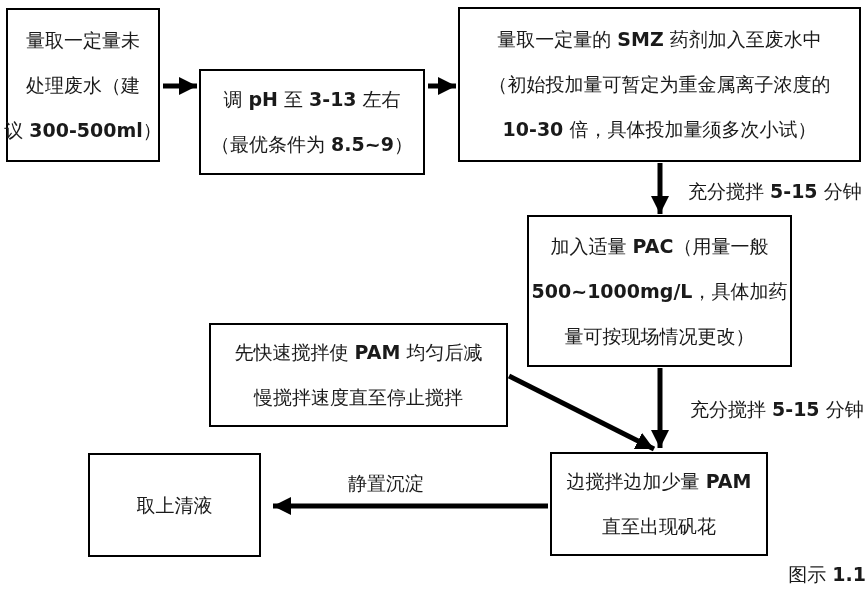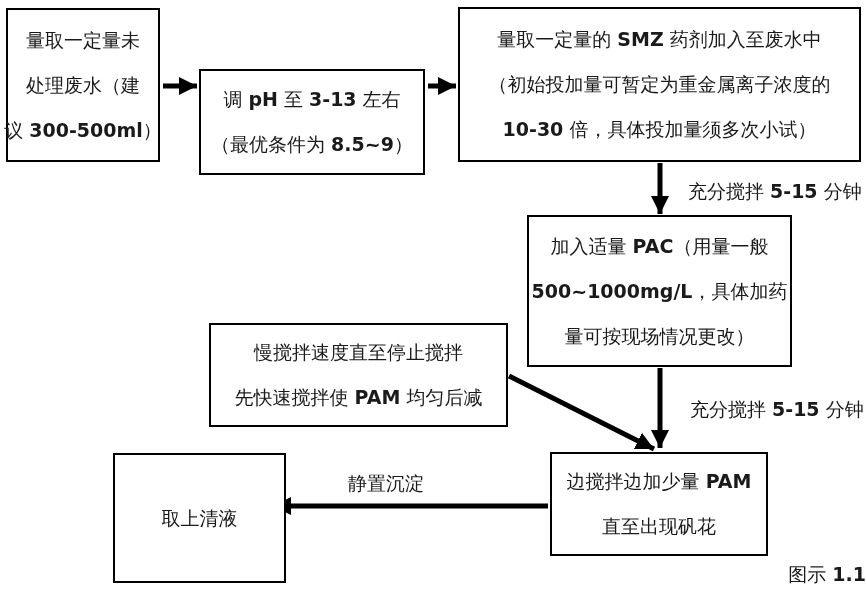--- a/index.html
+++ b/index.html
@@ -93,30 +93,30 @@
     <div class="line"><b>10-30</b> 倍，具体投加量须多次小试）</div>
   </div>
 
   <div class="box" style="left:527px; top:215px; width:265px; height:152px;">
     <div class="line">加入适量 <b>PAC</b>（用量一般</div>
     <div class="line"><b>500~1000mg/L</b>，具体加药</div>
     <div class="line">量可按现场情况更改）</div>
   </div>
 
   <div class="box" style="left:209px; top:323px; width:299px; height:104px;">
+    <div class="line">先快速搅拌使 <b>PAM</b> 均匀后减</div>
     <div class="line">慢搅拌速度直至停止搅拌</div>
-    <div class="line">先快速搅拌使 <b>PAM</b> 均匀后减</div>
   </div>
 
   <div class="box" style="left:550px; top:452px; width:218px; height:104px;">
     <div class="line">边搅拌边加少量 <b>PAM</b></div>
     <div class="line">直至出现矾花</div>
   </div>
 
-  <div class="box" style="left:113px; top:453px; width:173px; height:130px;">
+  <div class="box" style="left:88px; top:453px; width:173px; height:104px;">
     <div class="line">取上清液</div>
   </div>
 
   <div class="edge-label" style="left:688px; top:179px;">充分搅拌 <b>5-15</b> 分钟</div>
 
   <div class="edge-label" style="left:690px; top:397px;">充分搅拌 <b>5-15</b> 分钟</div>
 
   <div class="edge-label" style="left:348px; top:471px;">静置沉淀</div>
 
   <div class="caption" style="top:562px;text-align:right;">图示 <b>1.1</b></div>

